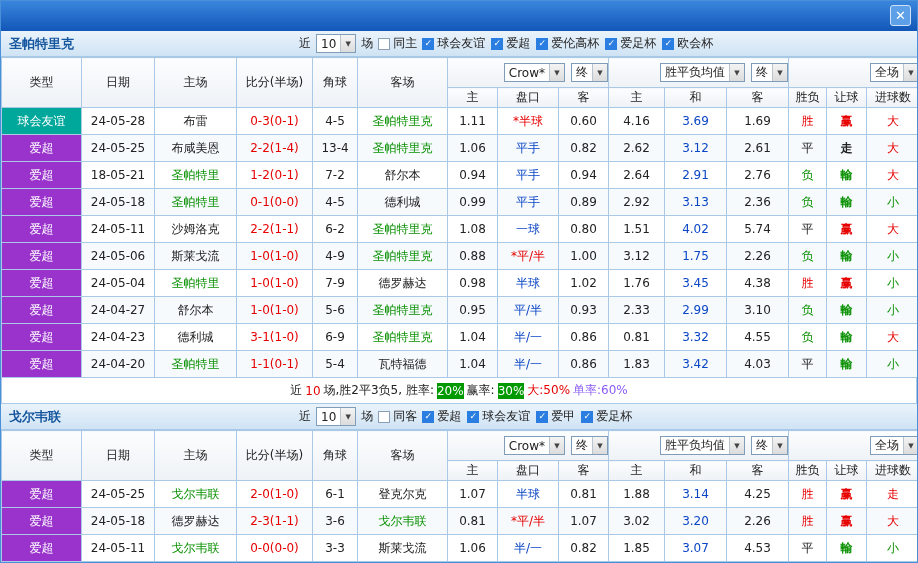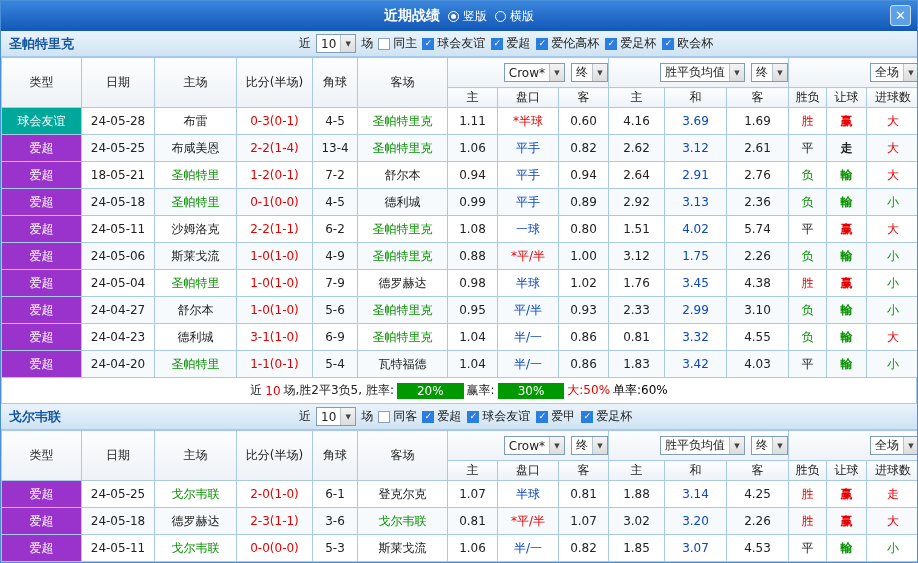--- a/index.html
+++ b/index.html
@@ -46,40 +46,29 @@
   td.draw { color:#0b46c4; }
   td.res.c-r { color:#e60000; }
   td.res.c-g { color:#089000; }
   td.res.c-k { color:#222; }
   td.res.bold { font-weight:bold; }
 
   
   .summary { height:26px; border:1px solid #aac9e6; border-top:none; display:flex; align-items:center; justify-content:center; gap:3px; }
   .seg-k { color:#222; }
   .seg-r { color:#e60000; }
-  .seg-b { color:#000000; }
-  .seg-badge { background:#009a00; color:#fff; padding:1px 20px; }
+  .seg-b { color:#8b5cf6; }
+  .seg-badge { background:#009a00; color:#fff; padding:1px 0; }
 </style>
 </head>
 <body>
 
 <div class="window">
 
   <div class="titlebar">
-    <div class="titlebar-center">
-      <span class="title">近期战绩</span>
-      <span class="radio-item">
-        <span class="radio sel"></span>
-        <span>竖版</span>
-      </span>
-      <span class="radio-item">
-        <span class="radio"></span>
-        <span>横版</span>
-      </span>
-    </div>
     <div class="close-btn">
       <span>✕</span>
     </div>
   </div>
 
   <div class="section-band">
     <span class="team-name">圣帕特里克</span>
     <div class="filters">
       <span>近</span>
       <span class="select">
@@ -510,21 +499,21 @@
           <td class="num">2.26</td>
           <td class="res c-r">胜</td>
           <td class="res bold c-r">赢</td>
           <td class="res c-r">大</td>
         </tr>
         <tr>
           <td class="league-cell" style="background: rgb(153, 51, 204);">爱超</td>
           <td>24-05-11</td>
           <td class="team hl">戈尔韦联</td>
           <td class="score">0-0(0-0)</td>
-          <td>5-3</td>
+          <td>3-3</td>
           <td class="team">斯莱戈流</td>
           <td class="num">1.06</td>
           <td class="hcp">半/一</td>
           <td class="num">0.82</td>
           <td class="num">1.85</td>
           <td class="num draw">3.07</td>
           <td class="num">4.53</td>
           <td class="res c-k">平</td>
           <td class="res bold c-g">輸</td>
           <td class="res c-g">小</td>

